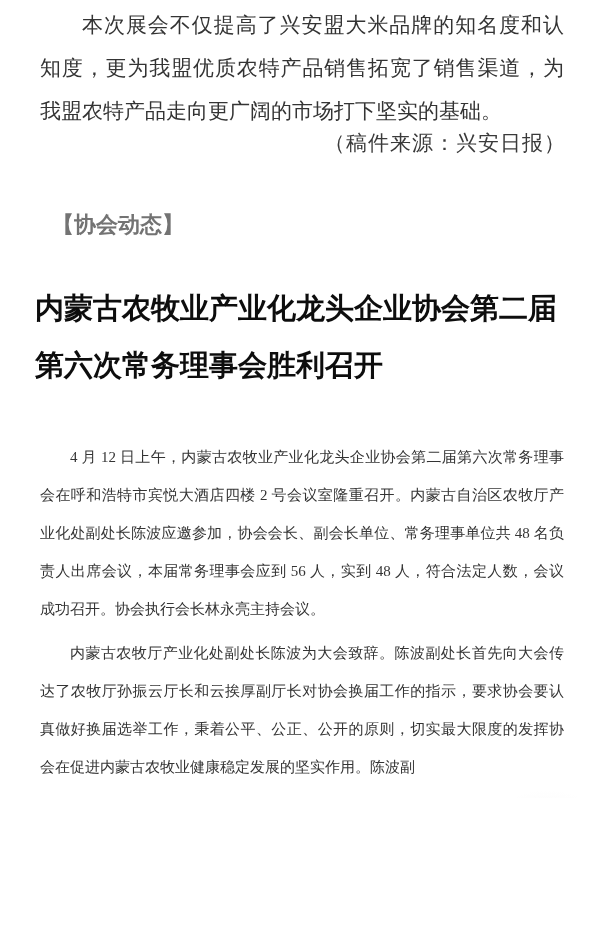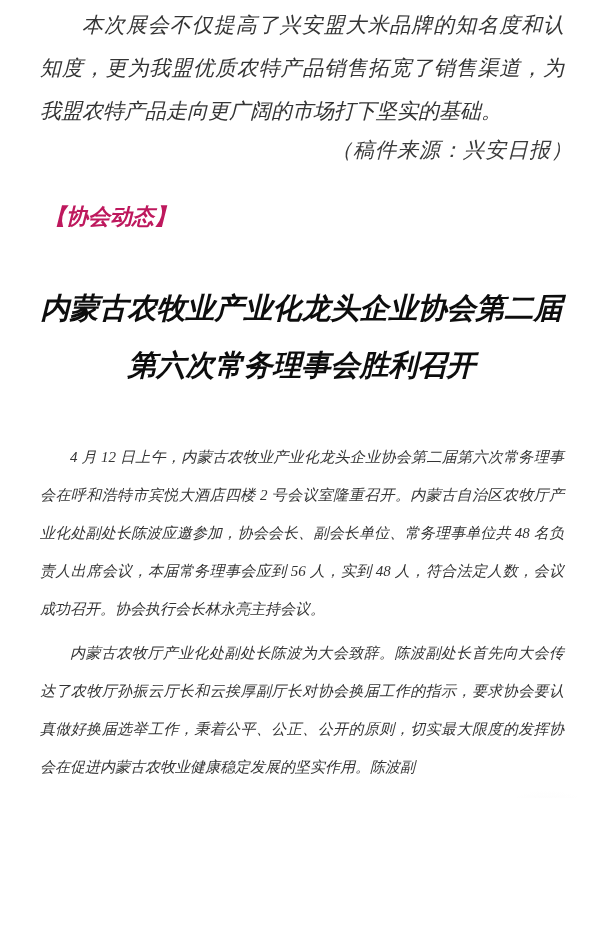--- a/index.html
+++ b/index.html
@@ -8,21 +8,20 @@
     background: #ffffff;
   }
   .page {
     position: relative;
     width: 603px;
     height: 798px;
     background: #ffffff;
     overflow: hidden;
     font-family: "Liberation Serif", "DejaVu Serif", serif;
     color: #333333;
-    font-style: italic;
   }
   
   .para-prev {
     position: absolute;
     top: 4px;
     left: 40px;
     width: 524px;
     font-size: 21px;
     line-height: 43px;
     text-indent: 2em;
@@ -35,44 +34,43 @@
   .source-line {
     position: absolute;
     top: 129px;
     left: 40px;
     width: 526px;
     font-size: 21px;
     line-height: 28px;
     text-align: right;
     letter-spacing: 1px;
     color: #3a3a3a;
-    margin: 7px;
+    margin: 0;
   }
   
   .section-header {
     position: absolute;
     top: 202px;
     left: 44px;
     font-family: "Liberation Sans", "DejaVu Sans", sans-serif;
     font-size: 22px;
     font-weight: 700;
     line-height: 30px;
-    color: #be185d;
-    margin: 0;
+    color: #737373;
+    margin: 8px;
   }
   
   .article-title {
     position: absolute;
     top: 280px;
     left: 35px;
     width: 533px;
     font-size: 29px;
     font-weight: 700;
     line-height: 57px;
-    text-align: center;
     color: #0d0d0d;
     margin: 0;
     font-family: "Liberation Serif", "DejaVu Serif", serif;
   }
   
   .article-body {
     position: absolute;
     top: 438px;
     left: 40px;
     width: 524px;

